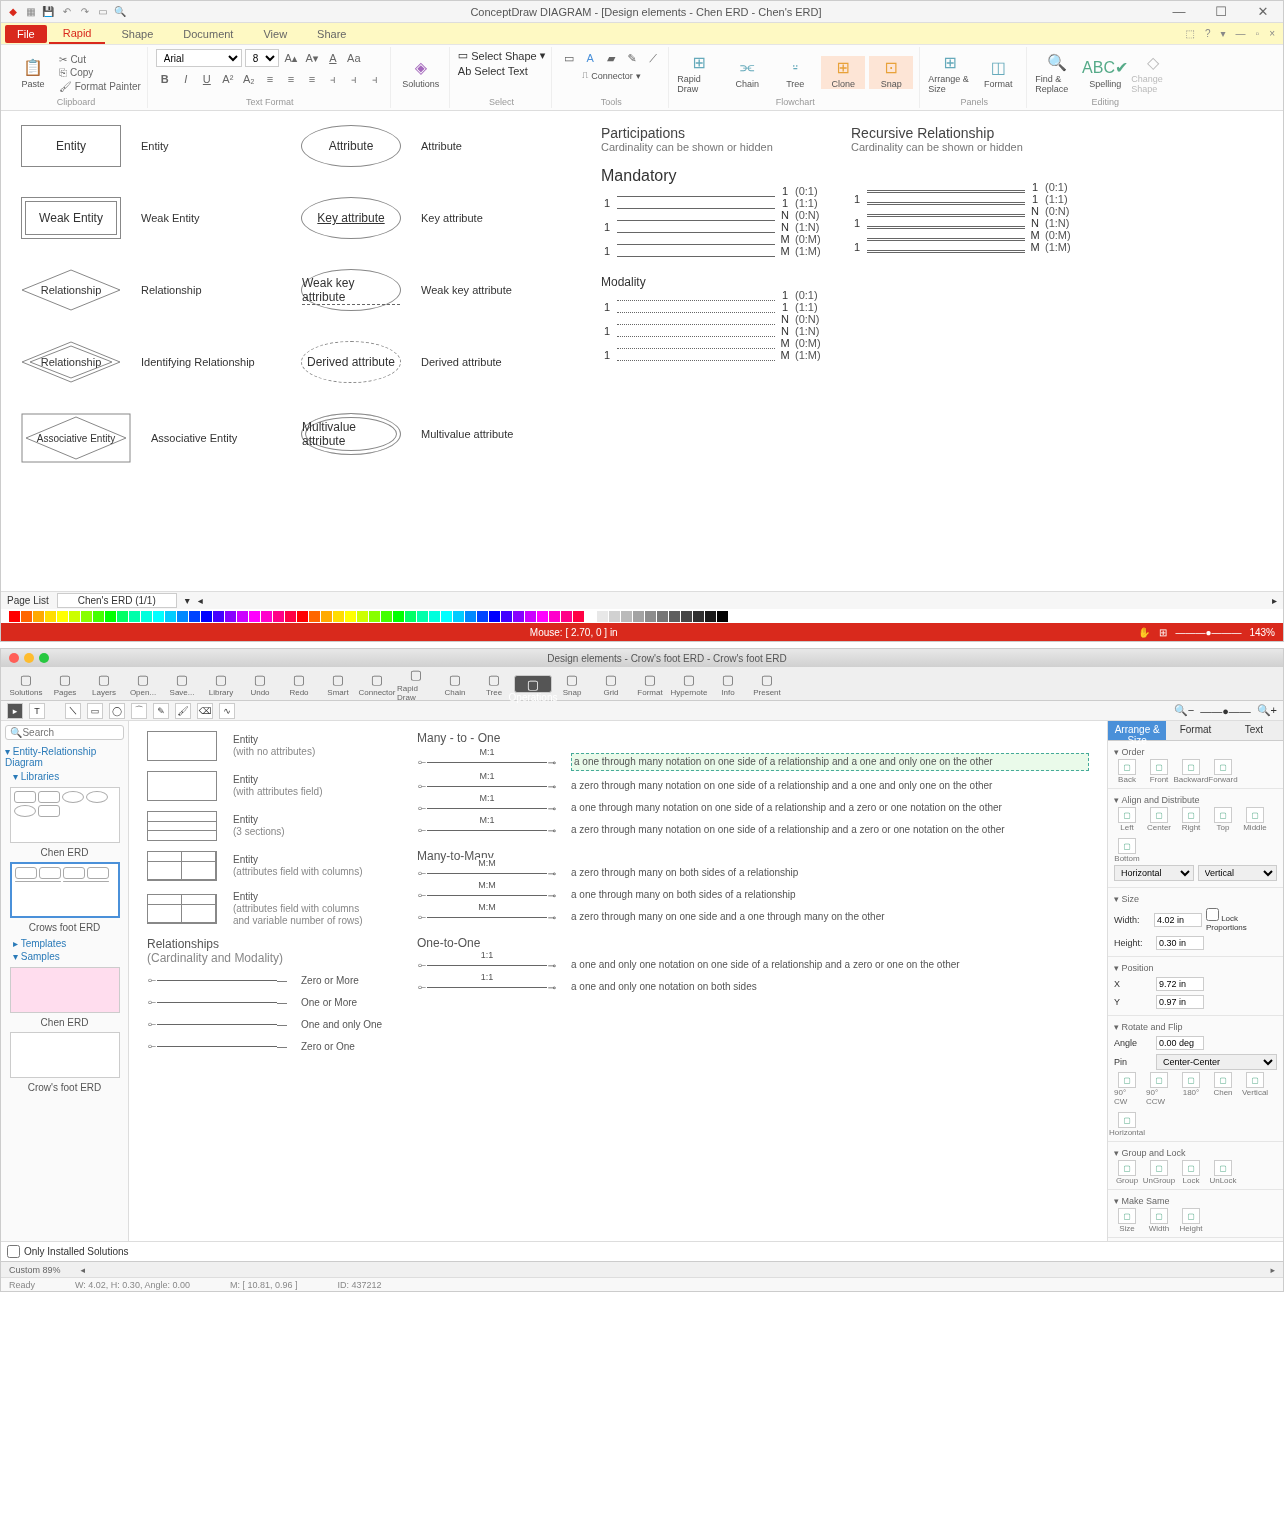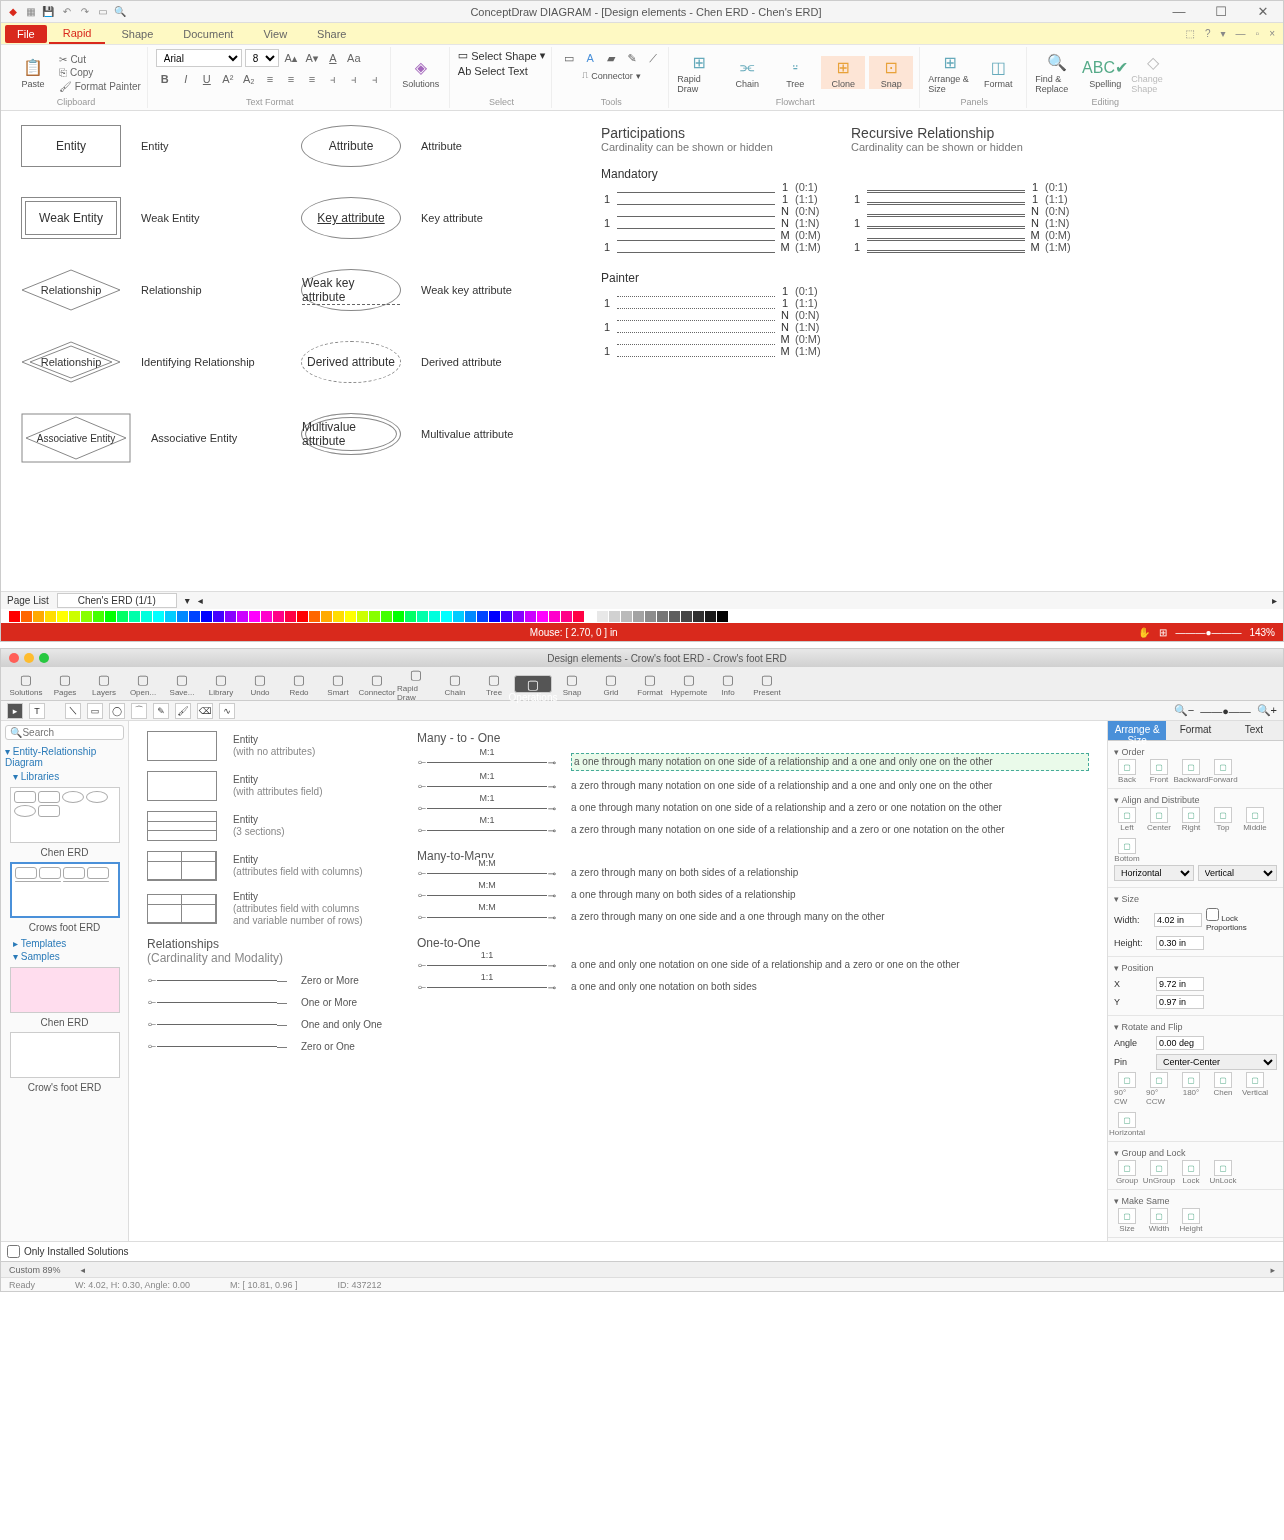--- a/index.html
+++ b/index.html
@@ -377,21 +377,21 @@
           <div class="shape ell" style="box-shadow:inset 0 0 0 3px #fff,inset 0 0 0 4px #888">
               <span>Multivalue attribute</span>
             </div>
           <span>Multivalue attribute</span>
         </div>
       </div>
 
       <div>
         <div class="col-head">Participations</div>
         <div class="col-sub">Cardinality can be shown or hidden</div>
-        <div style="margin-top:14px;font-size:12px">Mandatory</div>
+        <div style="margin-top:14px;font-size:16px">Mandatory</div>
         <div id="mand-list">
             <div class="card-line">
     <span class="l"></span>
               <div class="ln "></div>
               <span class="r">1</span>
               <span class="tag">(0:1)</span>
   </div>
             <div class="card-line">
     <span class="l">1</span>
               <div class="ln "></div>
@@ -416,21 +416,21 @@
               <span class="r">M</span>
               <span class="tag">(0:M)</span>
   </div>
             <div class="card-line">
     <span class="l">1</span>
               <div class="ln "></div>
               <span class="r">M</span>
               <span class="tag">(1:M)</span>
   </div>
           </div>
-        <div style="margin-top:18px;font-size:12px">Painter</div>
+        <div style="margin-top:18px;font-size:12px">Modality</div>
         <div id="opt-list">
             <div class="card-line">
     <span class="l"></span>
               <div class="ln dot"></div>
               <span class="r">1</span>
               <span class="tag">(0:1)</span>
   </div>
             <div class="card-line">
     <span class="l">1</span>
               <div class="ln dot"></div>

